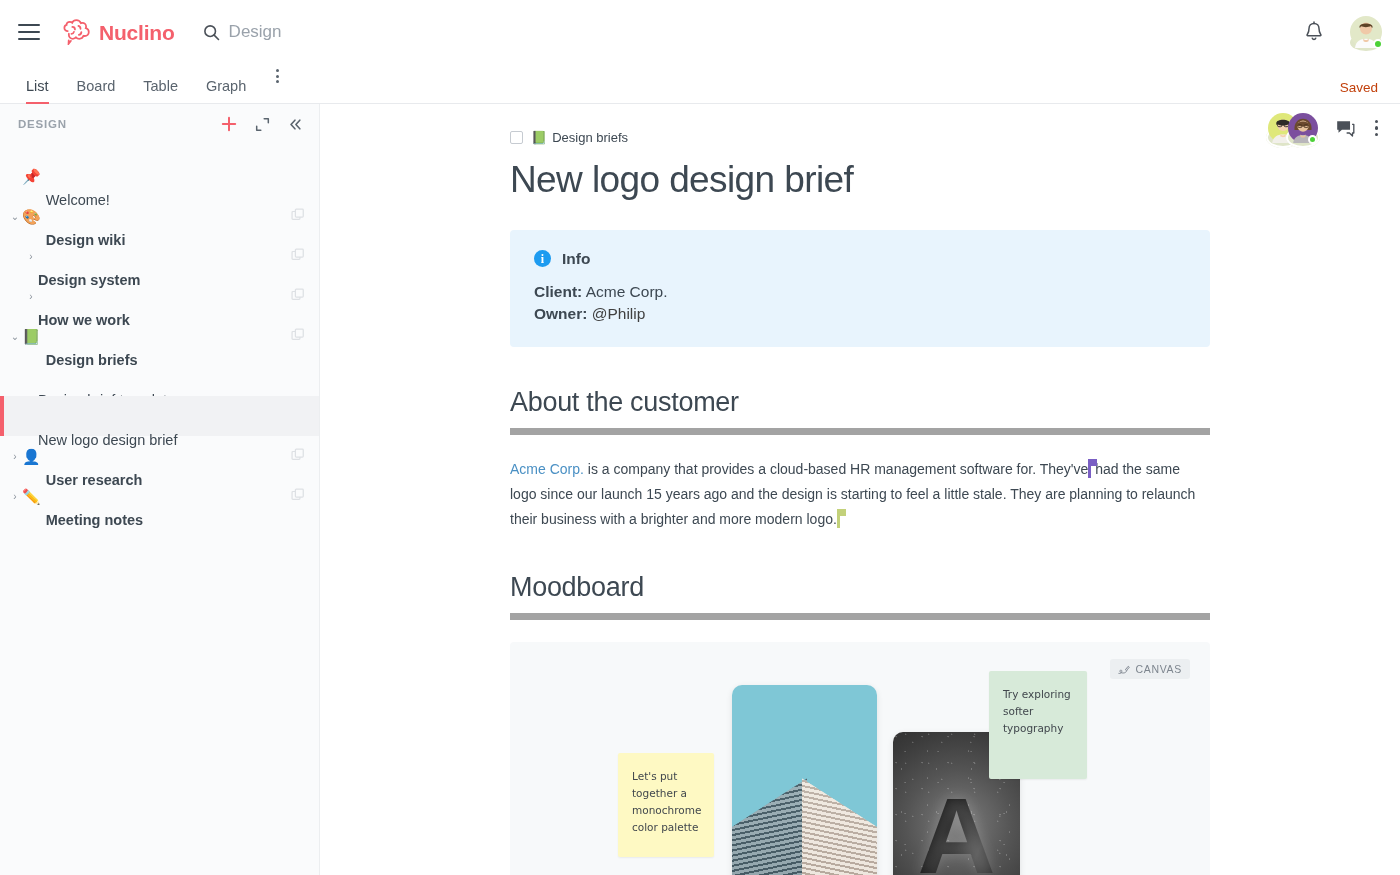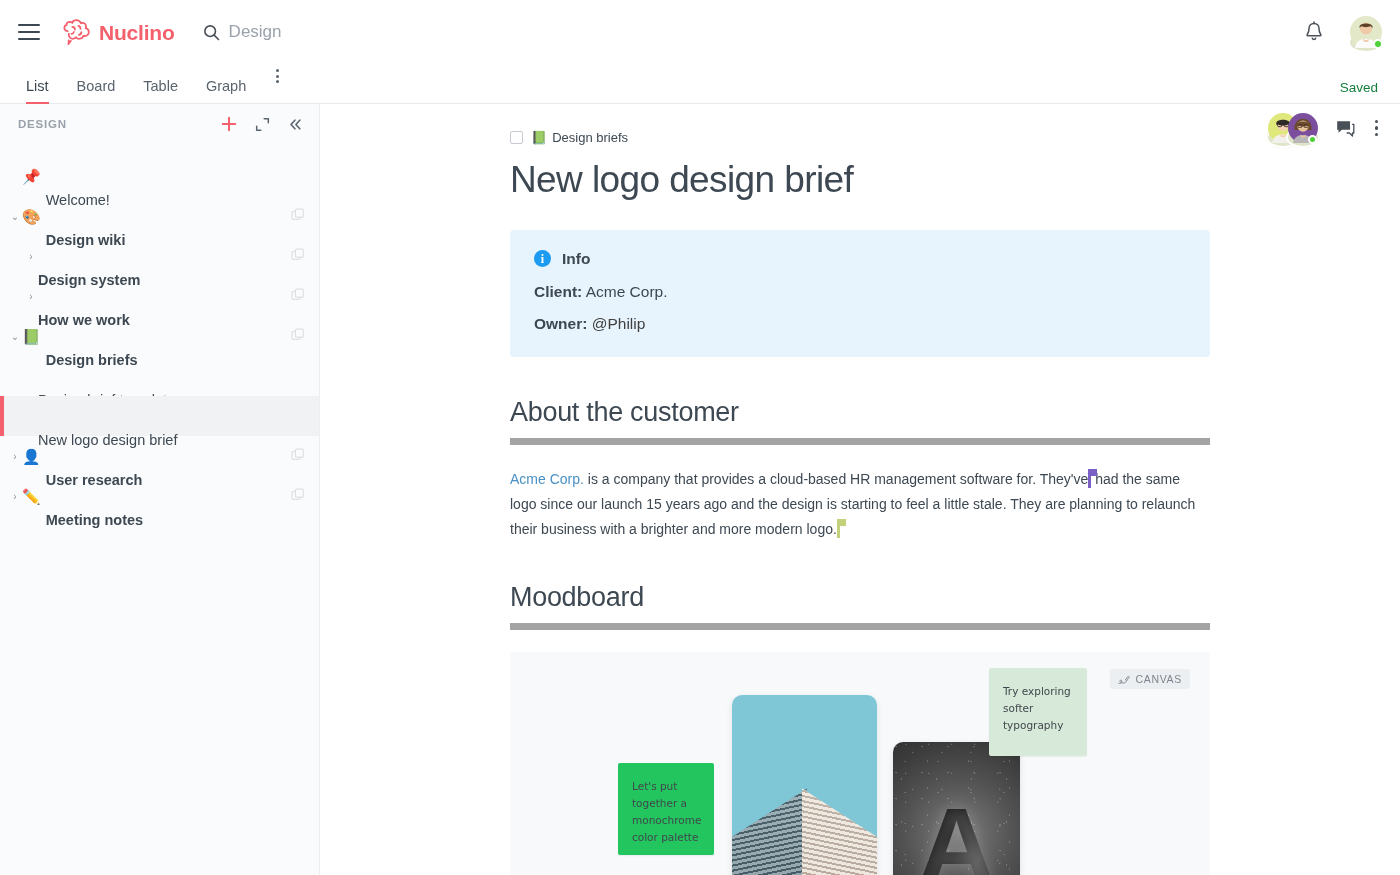--- a/index.html
+++ b/index.html
@@ -65,21 +65,21 @@
   }
   .tab:first-child { padding-left: 0; }
   .tab.active { color: #3d4852; }
   .tab.active::after {
     content: ""; position: absolute; left: 0; right: 14px; bottom: -1px;
     height: 2.5px; background: #f4606c;
   }
   .tab-more { padding: 0 6px 9px 2px; cursor: pointer; display: flex; align-items: flex-end; height: 100%; }
   .dots-v { display: flex; flex-direction: column; gap: 2.5px; padding-bottom: 11px; }
   .dots-v i { width: 3px; height: 3px; background: #5a646e; border-radius: 50%; display: block; }
-  .saved-label { margin-left: auto; font-size: 13.5px; color: #15803d; padding-bottom: 8px; margin-top: 13px; }
+  .saved-label { margin-left: auto; font-size: 13.5px; color: #c2410c; padding-bottom: 8px; margin-top: 13px; }
 
   
   .body-split { display: flex; width: 1400px; height: 771px; }
 
   
   .sidebar {
     width: 320px; min-width: 320px; height: 771px;
     background: #fafbfc; border-right: 1px solid #eceef0;
     position: relative;
   }
@@ -150,21 +150,21 @@
     background: #e8f4fd; border-radius: 4px;
     padding: 20px 24px 22px 24px; margin-bottom: 40px;
   }
   .info-head { display: flex; align-items: center; gap: 11px; margin-bottom: 13px; }
   .info-circle {
     width: 17px; height: 17px; border-radius: 50%; background: #1d9bf0;
     color: #fff; font-size: 12px; font-weight: bold; font-family: "Liberation Serif", serif;
     display: flex; align-items: center; justify-content: center; line-height: 1;
   }
   .info-title { font-size: 15.5px; font-weight: bold; color: #3d4852; }
-  .info-row { font-size: 15.5px; color: #3d4852; margin-bottom: 10px; line-height: 1.45; }
+  .info-row { font-size: 15.5px; color: #3d4852; line-height: 1.45; }
   .info-row:last-child { margin-bottom: 0; }
   .info-row b { font-weight: bold; }
   .mention { color: #404040; cursor: pointer; }
 
   .h2 {
     font-size: 27px; font-weight: normal; color: #3d4852;
     letter-spacing: -0.3px; padding-bottom: 10px;
     border-bottom: 7px solid #a3a3a3; margin-bottom: 22px;
   }
   .para {
@@ -199,22 +199,22 @@
     cursor: pointer; z-index: 4; justify-content: center;
   }
 
   .sticky {
     position: absolute; border-radius: 2px;
     font-family: "DejaVu Sans", sans-serif;
     font-size: 10.5px; line-height: 1.62; color: #41474d;
     padding: 15px 14px;
     box-shadow: 0 1px 2px rgba(0,0,0,0.06);
   }
-  .sticky-blue { background: #22c55e; left: 108px; top: 111px; width: 96px; height: 92px; }
-  .sticky-green { background: #d7ead9; left: 479px; top: 16px; width: 98px; height: 88px; z-index: 3; }
+  .sticky-blue { background: #fef9c3; left: 108px; top: 111px; width: 96px; height: 104px; }
+  .sticky-green { background: #d7ead9; left: 479px; top: 29px; width: 98px; height: 108px; z-index: 3; }
 
   .photo {
     position: absolute; border-radius: 10px; overflow: hidden;
     box-shadow: 0 2px 6px rgba(0,0,0,0.10);
   }
   .photo-building { left: 222px; top: 43px; width: 145px; height: 245px; }
   .photo-mono { left: 383px; top: 90px; width: 127px; height: 200px; z-index: 2; }
 
   .sky { position: absolute; inset: 0; background: #7fc7d6; }
   .bldg-left {

